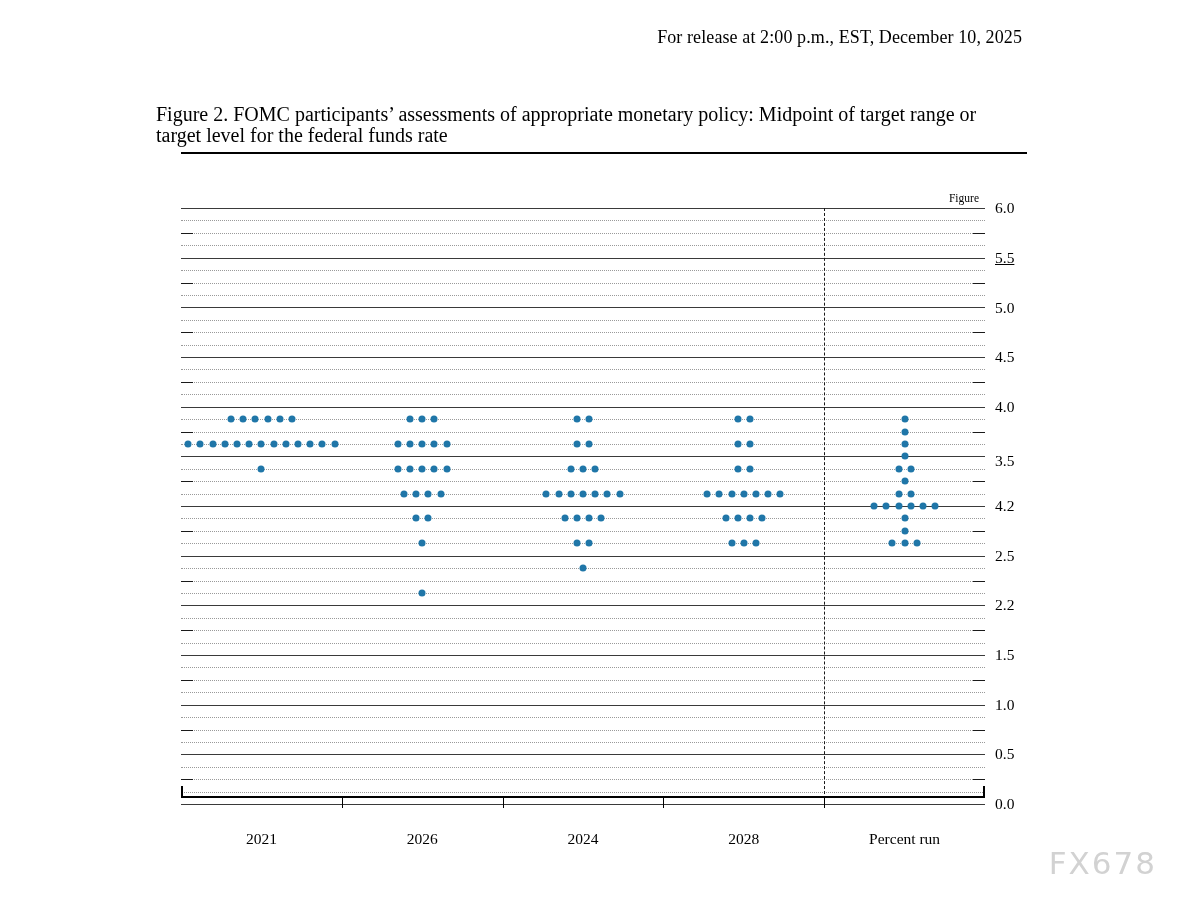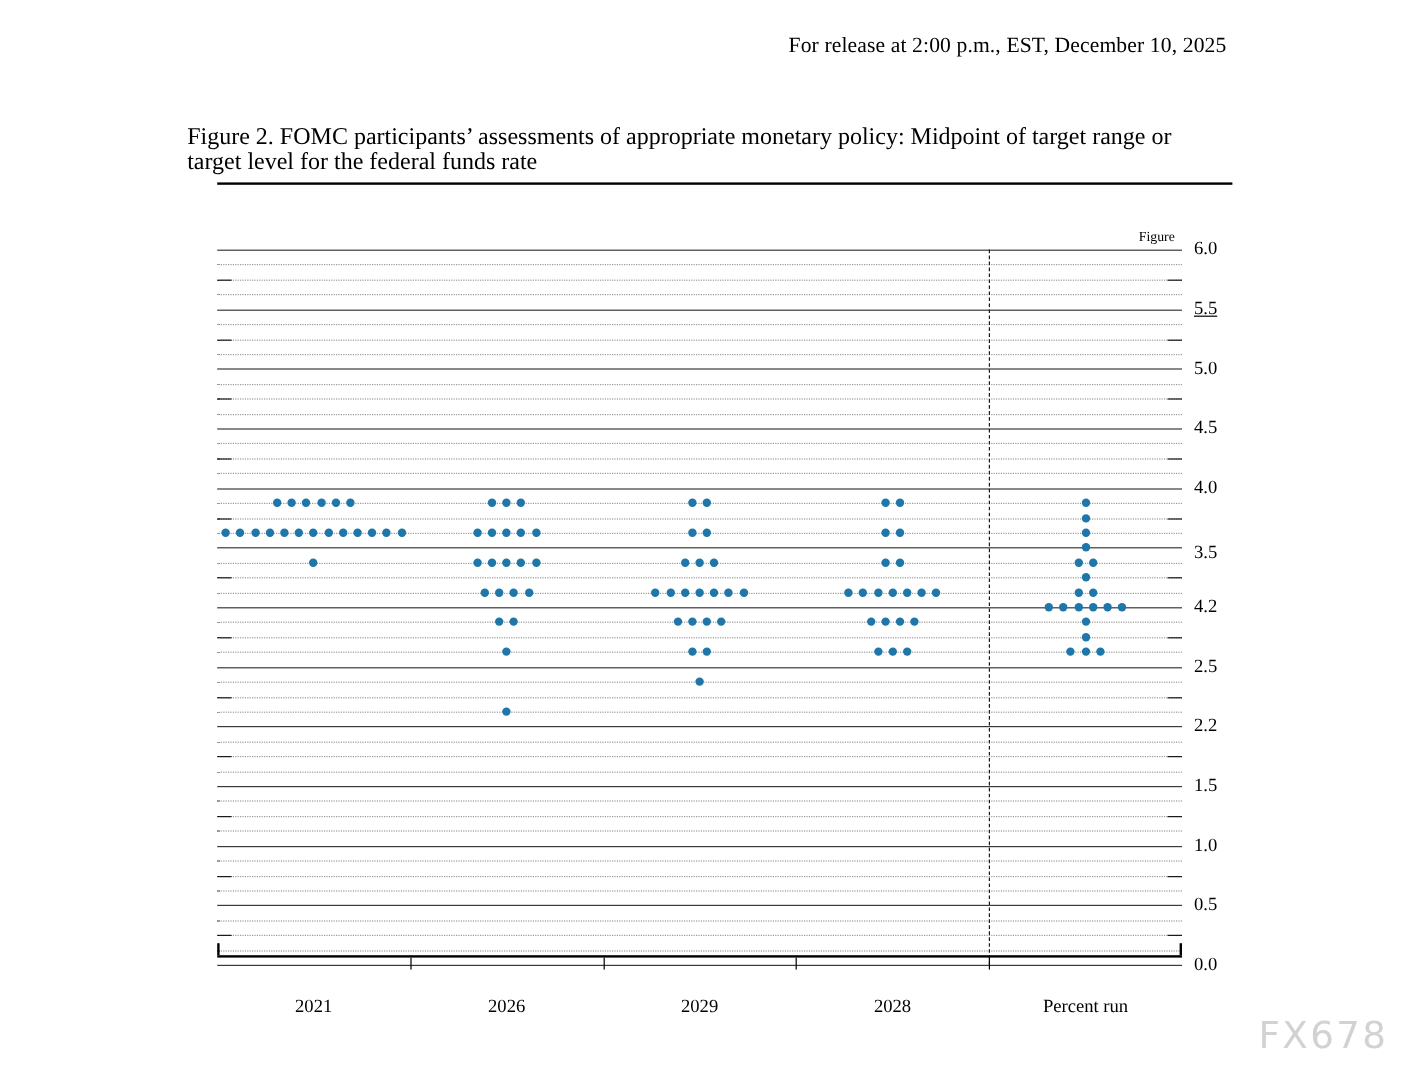--- a/index.html
+++ b/index.html
@@ -351,18 +351,18 @@
 <div class="axis-end" style="left:181px;"></div>
 <div class="axis-end" style="left:983px;"></div>
 
 <div id="xaxis">
     <div class="axis-tick" style="left: 341.8px;"></div>
     <div class="axis-tick" style="left: 502.6px;"></div>
     <div class="axis-tick" style="left: 663.4px;"></div>
     <div class="axis-tick" style="left: 824.2px;"></div>
     <div class="xlabel" style="left: 261.4px;">2021</div>
     <div class="xlabel" style="left: 422.2px;">2026</div>
-    <div class="xlabel" style="left: 583px;">2029</div>
+    <div class="xlabel" style="left: 583px;">2024</div>
     <div class="xlabel" style="left: 743.8px;">2028</div>
     <div class="xlabel" style="left: 904.6px;">Percent run</div>
   </div>
 
 <div class="watermark">FX678</div>
 
 </body></html>

